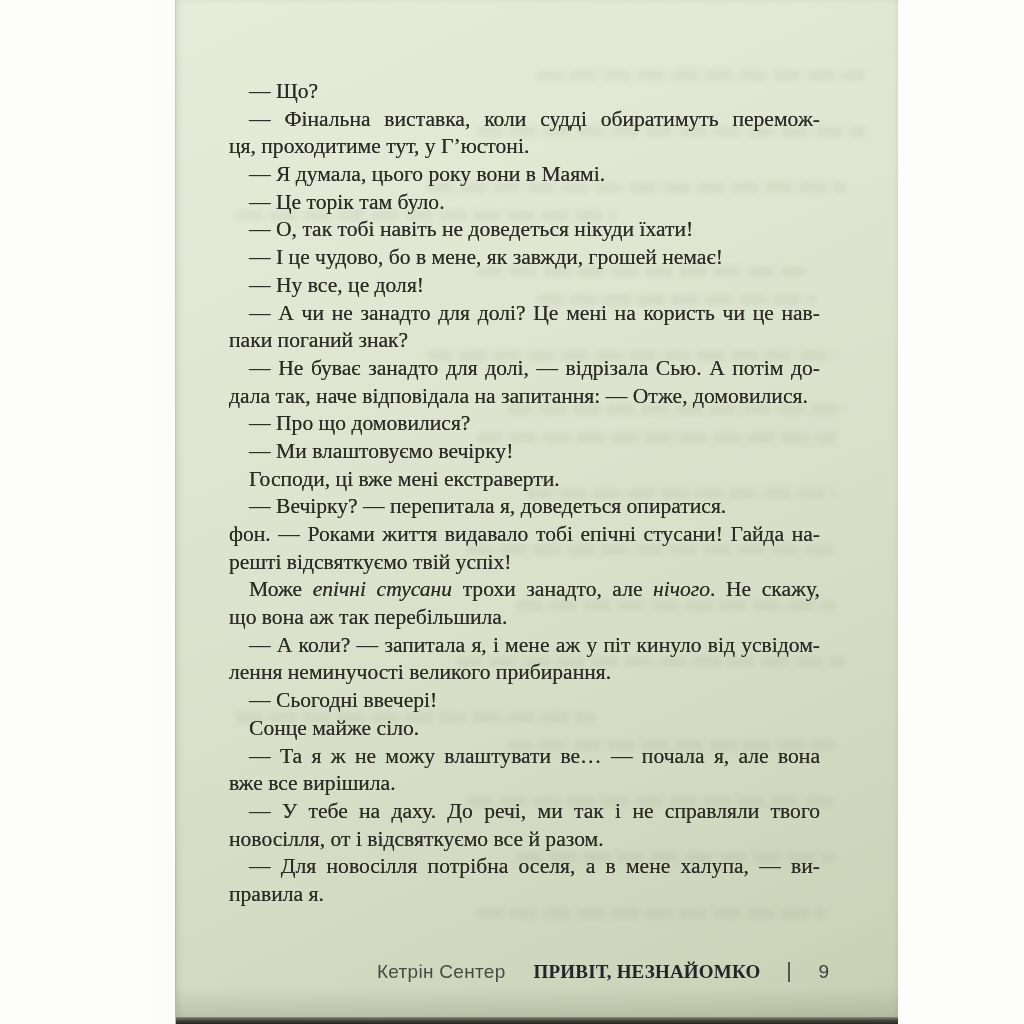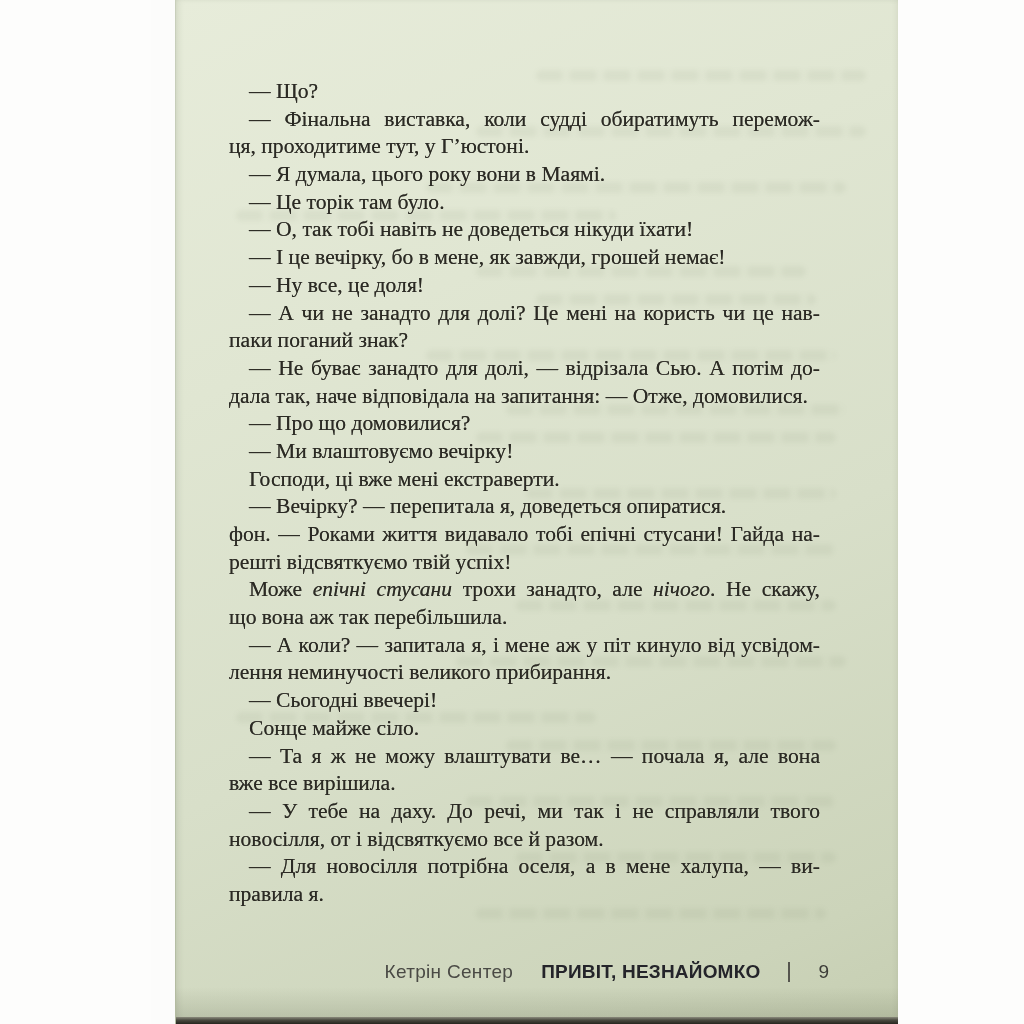--- a/index.html
+++ b/index.html
@@ -62,21 +62,21 @@
   .line.j { white-space:normal; text-align:justify; text-align-last:justify; }
   .line em { font-style:italic; }
 
   .footer {
     position:absolute; top:961px; right:69px;
     display:flex; align-items:center; column-gap:10px;
     font-family:"Liberation Sans","DejaVu Sans",sans-serif;
     font-size:19px; white-space:nowrap;gap:28px;
   }
   .footer .author { color:#4a4a45; font-weight:400; letter-spacing:0.3px; }
-  .footer .title  { color:#24242a; font-weight:700; letter-spacing:0.2px; }
+  .footer .title  { color:#24242a; font-weight:700; letter-spacing:0.2px;font-family:Liberation Serif, serif; }
   .footer .sep    { width:2px; height:20px; background:#55554e; }
   .footer .pagenum{ color:#3c3c38; font-weight:400; }
 </style>
 </head>
 <body>
 
 <div class="margin left"></div>
 <div class="margin right"></div>
 
 <div class="page">
@@ -102,21 +102,21 @@
       <i class="g18"></i>
   </div>
 
   <div class="text-block" id="text-block">
       <div class="line indent"><span>— Що?</span></div>
       <div class="line indent j"><span>— Фінальна виставка, коли судді обиратимуть перемож-</span></div>
       <div class="line"><span>ця, проходитиме тут, у Г’юстоні.</span></div>
       <div class="line indent"><span>— Я думала, цього року вони в Маямі.</span></div>
       <div class="line indent"><span>— Це торік там було.</span></div>
       <div class="line indent"><span>— О, так тобі навіть не доведеться нікуди їхати!</span></div>
-      <div class="line indent"><span>— І це вечірку, бо в мене, як завжди, грошей немає!</span></div>
+      <div class="line indent"><span>— І це чудово, бо в мене, як завжди, грошей немає!</span></div>
       <div class="line indent"><span>— Ну все, це доля!</span></div>
       <div class="line indent j"><span>— А чи не занадто для долі? Це мені на користь чи це нав-</span></div>
       <div class="line"><span>паки поганий знак?</span></div>
       <div class="line indent j"><span>— Не буває занадто для долі, — відрізала Сью. А потім до-</span></div>
       <div class="line"><span>дала так, наче відповідала на запитання: — Отже, домовилися.</span></div>
       <div class="line indent"><span>— Про що домовилися?</span></div>
       <div class="line indent"><span>— Ми влаштовуємо вечірку!</span></div>
       <div class="line indent"><span>Господи, ці вже мені екстраверти.</span></div>
       <div class="line indent"><span>— Вечірку? — перепитала я, доведеться опиратися.</span></div>
       <div class="line j"><span>фон. — Роками життя видавало тобі епічні стусани! Гайда на-</span></div>

